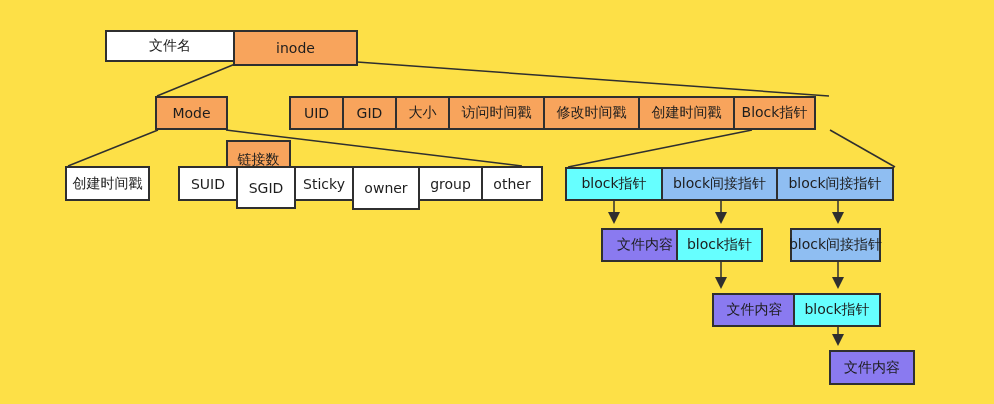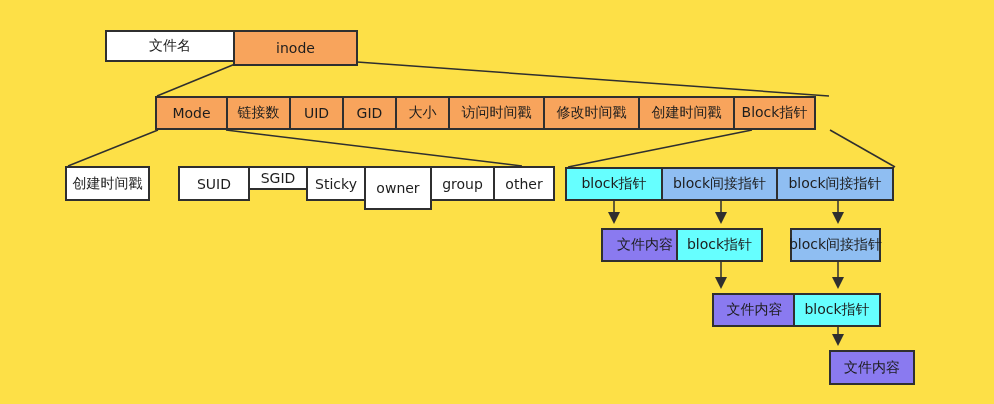--- a/index.html
+++ b/index.html
@@ -73,34 +73,34 @@
     </g>
   </svg>
 
   <div class="row" style="left:105px; top:30px;">
     <div class="cell white" style="width:130px; height:32px;">文件名</div>
     <div class="cell orange" style="width:125px; height:36px;">inode</div>
   </div>
 
   <div class="row" style="left:155px; top:96px;">
     <div class="cell orange" style="width:73px; height:34px;">Mode</div>
-    <div class="cell orange" style="width:65px; height:34px;">链接数</div>
+    <div class="cell orange" style="width:65px; height:40px;margin-top:44px;">链接数</div>
     <div class="cell orange" style="width:55px; height:34px;">UID</div>
     <div class="cell orange" style="width:55px; height:34px;">GID</div>
     <div class="cell orange" style="width:55px; height:34px;">大小</div>
     <div class="cell orange" style="width:97px; height:34px;">访问时间戳</div>
     <div class="cell orange" style="width:97px; height:34px;">修改时间戳</div>
     <div class="cell orange" style="width:97px; height:34px;">创建时间戳</div>
     <div class="cell orange" style="width:83px; height:34px;">Block指针</div>
   </div>
 
   <div class="row" style="left:65px; top:166px;">
     <div class="cell white" style="width:85px; height:35px;">创建时间戳</div>
-    <div class="cell white" style="width:72px; height:35px;margin-left:28px;">SUID</div>
-    <div class="cell white" style="width:60px; height:24px;">SGID</div>
+    <div class="cell white" style="width:60px; height:35px;margin-left:28px;">SUID</div>
+    <div class="cell white" style="width:60px; height:43px;">SGID</div>
     <div class="cell white" style="width:60px; height:35px;">Sticky</div>
     <div class="cell white" style="width:68px; height:44px;">owner</div>
     <div class="cell white" style="width:65px; height:35px;">group</div>
     <div class="cell white" style="width:62px; height:35px;text-align:center;">other</div>
   </div>
 
   <div class="row" style="left:565px; top:167px;">
     <div class="cell cyan" style="width:98px; height:34px;">block指针</div>
     <div class="cell blue" style="width:117px; height:34px;">block间接指针</div>
     <div class="cell blue" style="width:118px; height:34px;">block间接指针</div>

